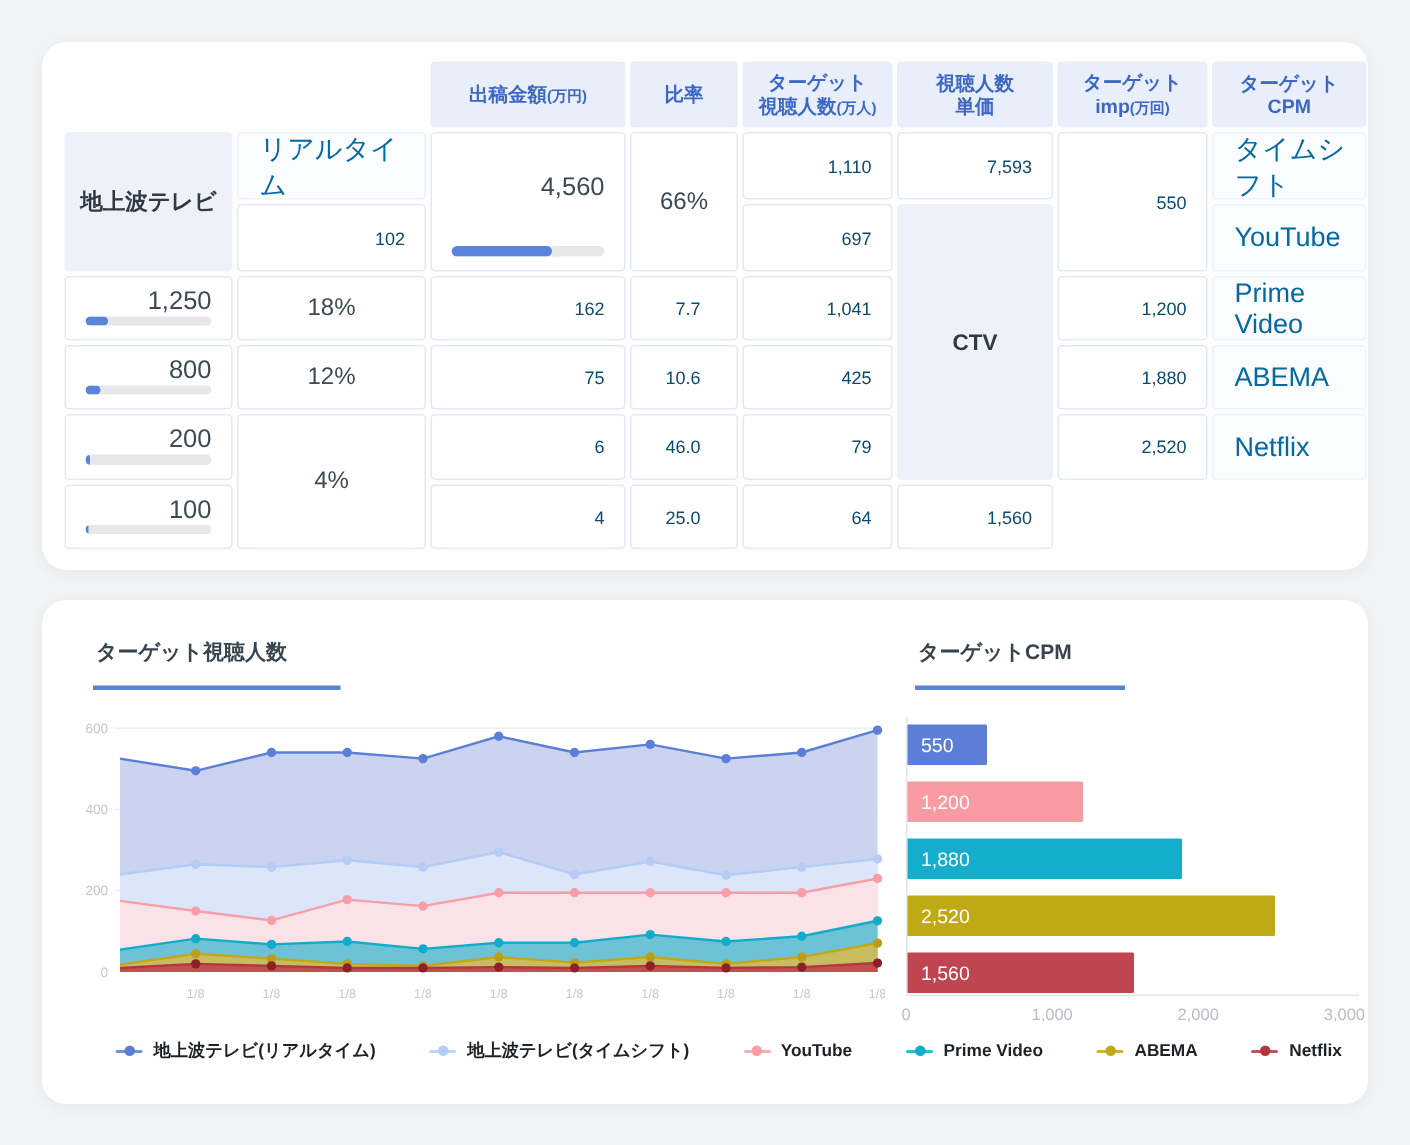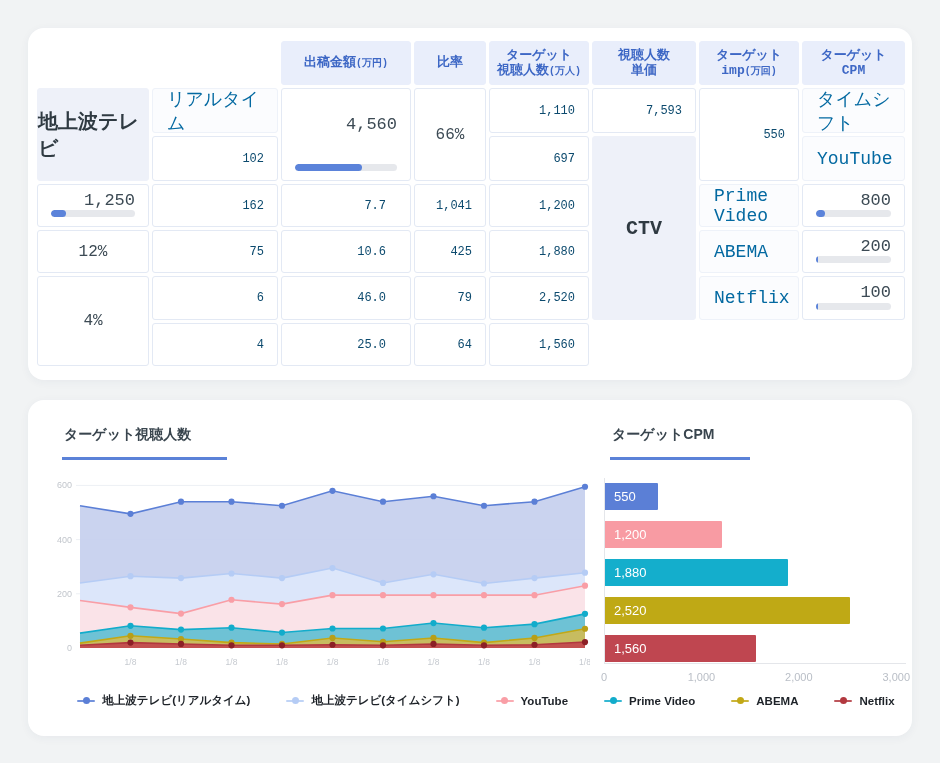--- a/index.html
+++ b/index.html
@@ -9,21 +9,21 @@
     font-family:"Liberation Sans","DejaVu Sans",sans-serif;
     color:#3c4a54;
     position:relative;
     overflow:hidden;
   }
   .card {
     position:absolute; left:28px; width:884px;
     background:#ffffff; border-radius:16px;
     box-shadow:0 2px 10px rgba(40,60,90,0.05);
   }
-  #card-table { top:28px; height:352px; padding:13px 9px;font-family:Liberation Mono, monospace; }
+  #card-table { top:28px; height:352px; padding:13px 15px; }
   #card-charts { top:400px; height:336px; }
 
   
   .grid {
     display:grid;
     grid-template-columns:112px 126px 130px 72px 100px 104px 100px 103px;
     grid-template-rows:44px 45px 45px 43px 43px 44px 43px;
     gap:3px;
   }
   .cell { background:#fff; border:1px solid #e3e9f4; border-radius:3px; }
@@ -31,21 +31,21 @@
   .h {
     background:#e9eefb; border-color:#e9eefb;
     color:#3d67c5; font-weight:bold; font-size:13px; line-height:1.18;
     display:flex; flex-direction:column; align-items:center; justify-content:center;
     text-align:center;
   }
   .h .unit { font-size:10px; font-weight:bold; }
   .group {
     background:#eef1f9; border-color:#eef1f9;
     display:flex; align-items:center; justify-content:center;
-    font-weight:bold; font-size:20px; color:#2f3a42;
+    font-weight:bold; font-size:15px; color:#2f3a42;
   }
   .channel {
     background:#fbfcfe; border-color:#eef2f9;
     display:flex; align-items:center; font-size:18px; color:#0369a1;
     padding-left:14px; font-weight:500;
   }
   .num {
     display:flex; align-items:center; justify-content:flex-end;
     font-size:12px; padding-right:13px; color:#0c4a6e;
   }
@@ -152,20 +152,21 @@
 
     <div class="cell group rs4">CTV</div>
 
     <div class="cell channel">YouTube</div>
     <div class="cell spend">
       <div class="val">1,250</div>
       <div class="bar-track">
           <div class="bar-fill" style="width: 18%;"></div>
         </div>
     </div>
+    <div class="cell pct">18%</div>
     <div class="cell num">162</div>
     <div class="cell num pad-lg">7.7</div>
     <div class="cell num">1,041</div>
     <div class="cell num">1,200</div>
 
     <div class="cell channel">Prime Video</div>
     <div class="cell spend">
       <div class="val">800</div>
       <div class="bar-track">
           <div class="bar-fill" style="width: 12%;"></div>

